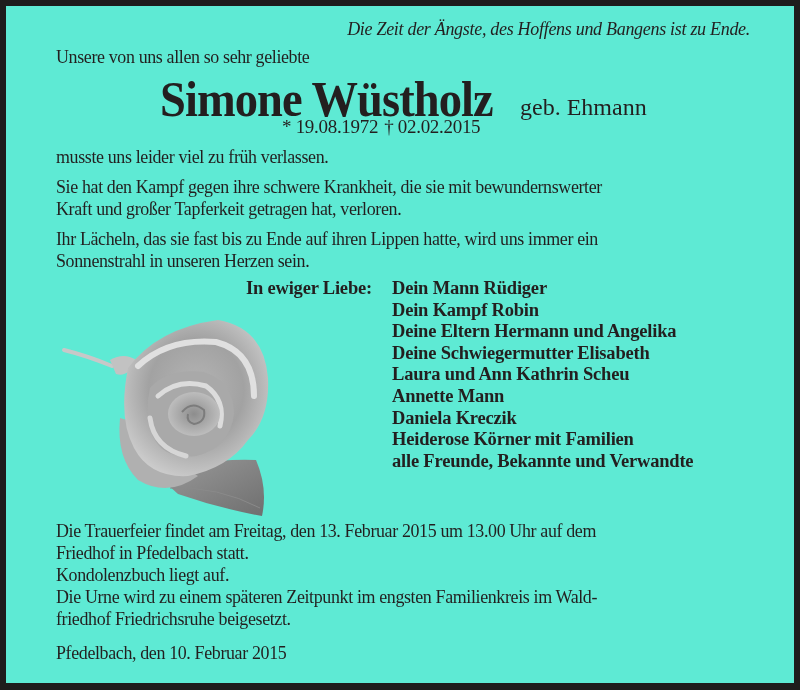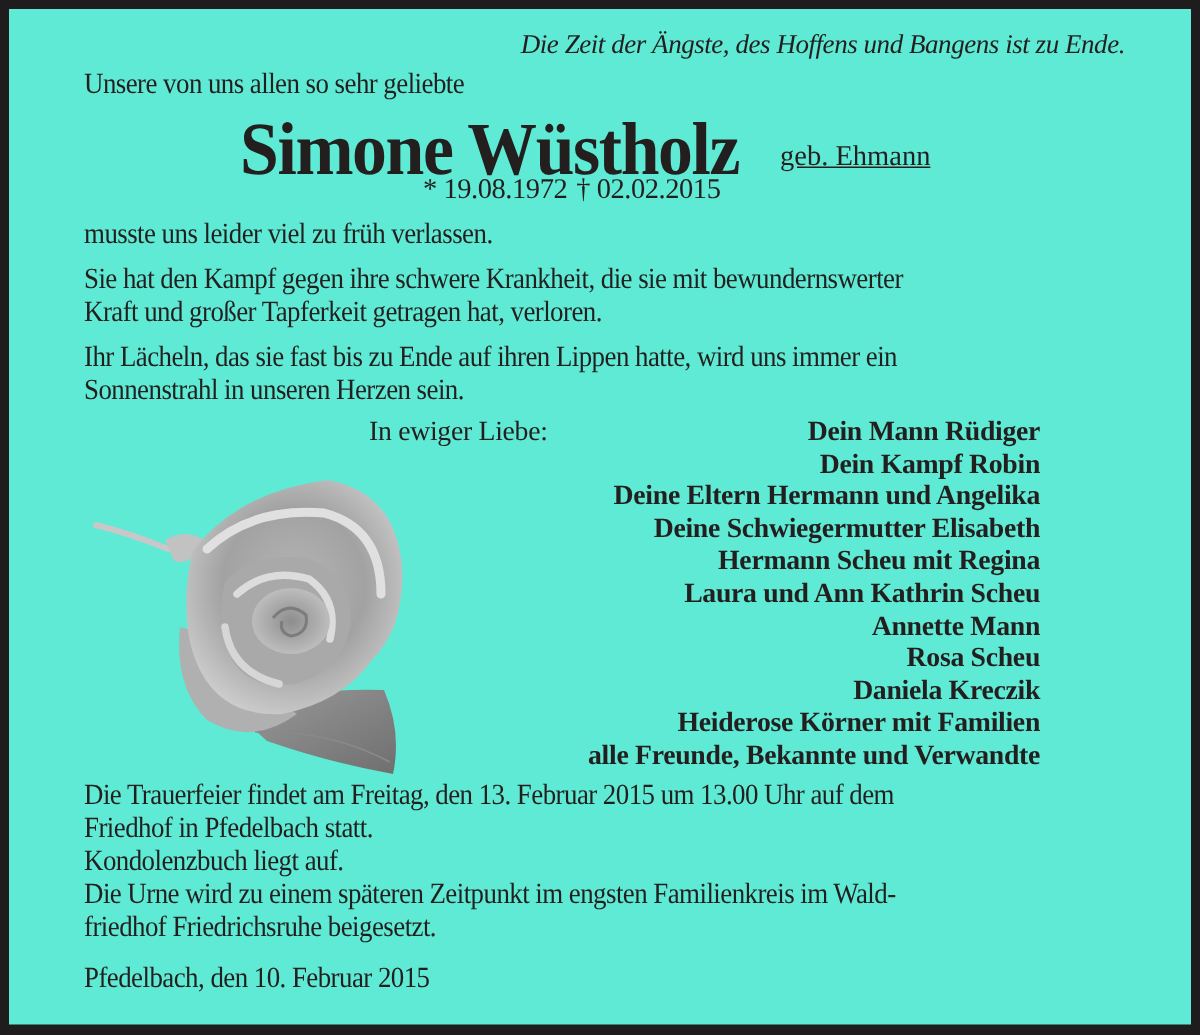--- a/index.html
+++ b/index.html
@@ -49,23 +49,22 @@
     font-size: 50px;
     letter-spacing: -1px;
     display: inline-block;
     transform: scaleX(0.93);
     transform-origin: left bottom;
   }
   .maiden {
     position: absolute;
     left: 360px;
     top: 24px;
-    font-size: 19px;
+    font-size: 24px;
     white-space: nowrap;
-    text-decoration: underline;
   }
   .dates {
     left: 276px;
     top: 110px;
     font-size: 19px;
     letter-spacing: -0.3px;
   }
   .dates .birth { margin-right: 6px; }
   .para {
     left: 50px;
@@ -74,30 +73,31 @@
     letter-spacing: -0.4px;
     transform: scaleX(0.92);
     transform-origin: left top;
   }
   .para div { white-space: nowrap; }
   .love-label {
     left: 240px;
     top: 272px;
     font-size: 18.5px;
     letter-spacing: -0.2px;
+    font-weight: bold;
   }
   .mourners {
     left: 386px;
     top: 272px;
     font-size: 18.5px;
     line-height: 21.6px;
     font-weight: bold;
     letter-spacing: -0.2px;
   }
-  .mourners div { white-space: nowrap; text-align: right; }
+  .mourners div { white-space: nowrap; }
   .rose {
     left: 52px;
     top: 302px;
     width: 240px;
     height: 210px;
   }
 </style>
 </head>
 <body>
 
@@ -130,24 +130,22 @@
     <div>Sonnenstrahl in unseren Herzen sein.</div>
   </div>
 
   <div class="abs love-label">In ewiger Liebe:</div>
 
   <div class="abs mourners">
     <div>Dein Mann Rüdiger</div>
     <div>Dein Kampf Robin</div>
     <div>Deine Eltern Hermann und Angelika</div>
     <div>Deine Schwiegermutter Elisabeth</div>
-    <div>Hermann Scheu mit Regina</div>
     <div>Laura und Ann Kathrin Scheu</div>
     <div>Annette Mann</div>
-    <div>Rosa Scheu</div>
     <div>Daniela Kreczik</div>
     <div>Heiderose Körner mit Familien</div>
     <div>alle Freunde, Bekannte und Verwandte</div>
   </div>
 
   <div class="abs rose">
     <svg width="240" height="210" viewBox="0 0 240 210" xmlns="http://www.w3.org/2000/svg">
       <defs>
         <radialGradient id="petalG" cx="50%" cy="45%" r="60%">
           <stop offset="0%" stop-color="#b5b5b5"></stop>

